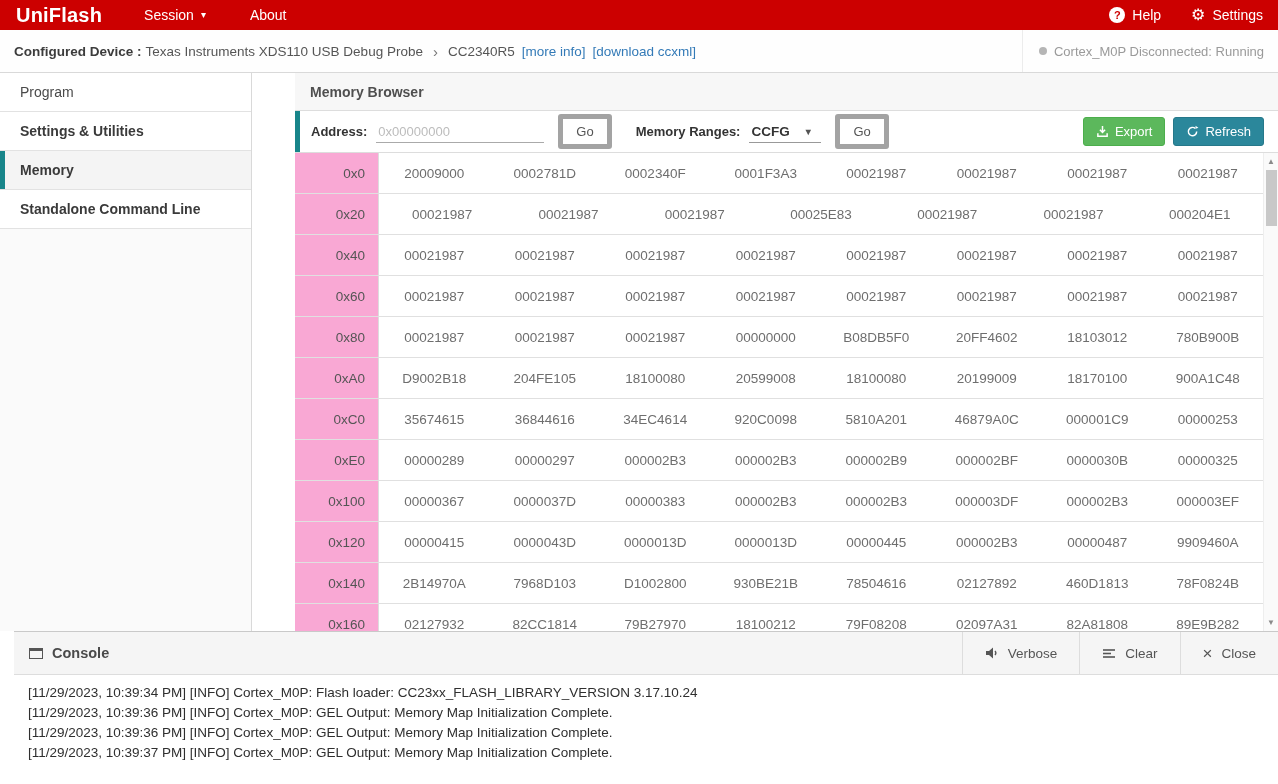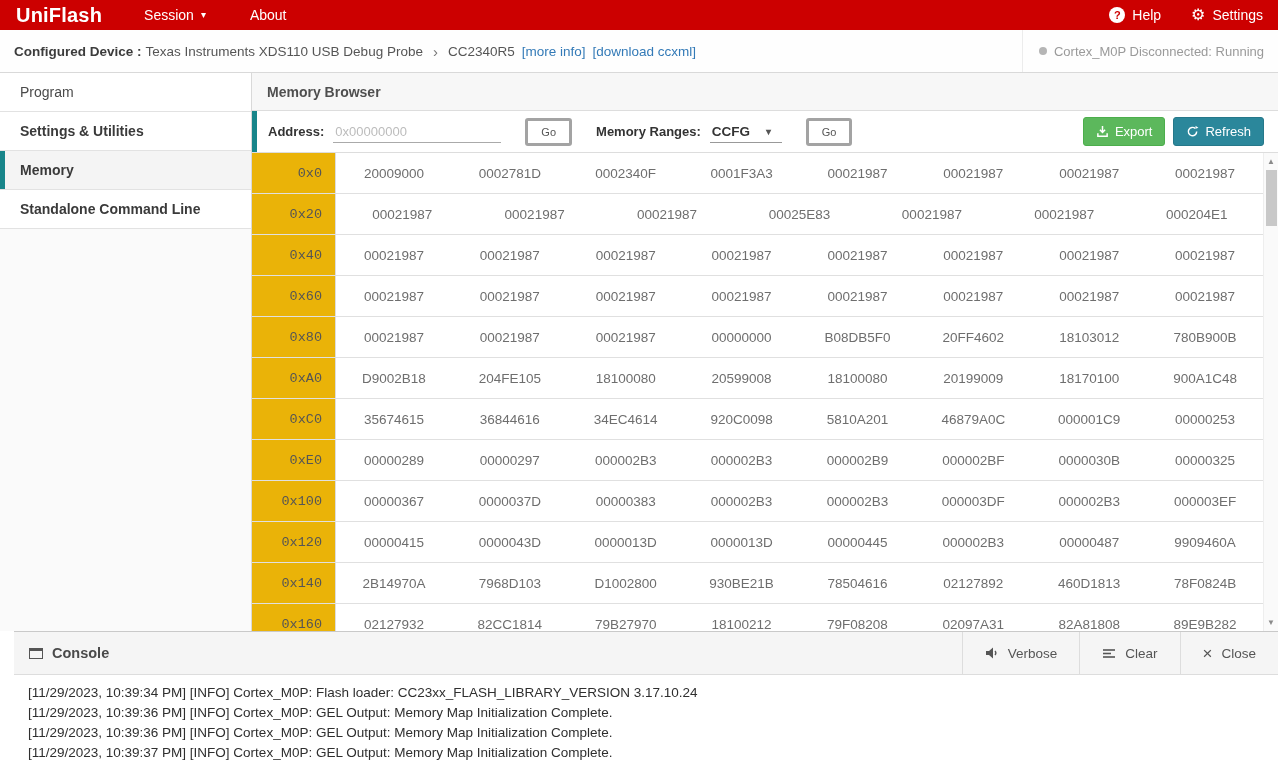--- a/index.html
+++ b/index.html
@@ -18,50 +18,50 @@
 
   
   .devbar { height:43px; background:#fefefe; border-bottom:1px solid #d9d9d9; display:flex; align-items:center; padding:0 14px; font-size:13.5px; color:#555; }
   .devbar b { color:#3c3c3c; font-weight:bold; margin-right:4px; }
   .crumb-sep { margin:0 10px; color:#777; font-size:15px; }
   .dev-link { color:#337ab7; margin-left:7px; cursor:pointer; }
   .statusbox { margin-left:auto; display:flex; align-items:center; color:#9a9a9a; font-size:13px; border-left:1px solid #ececec; padding-left:16px; height:100%; }
   .status-dot { width:8px; height:8px; border-radius:50%; background:#b5b5b5; margin-right:7px; display:inline-block; }
 
   
-  .content { display:flex; height:558px; }
+  .content { display:flex; height:558px;gap:43px; }
 
   .sidebar { width:252px; background:#fafafa; border-right:1px solid #d9d9d9; }
   .side-item { height:39px; line-height:38px; padding-left:20px; background:#fff; border-bottom:1px solid #e2e2e2; font-size:14px; color:#4a4a4a; position:relative; cursor:pointer; }
   .side-item.bold { font-weight:bold; color:#3a3a3a; }
   .side-item.selected { background:#f4f4f4; }
   .side-item.selected::before { content:""; position:absolute; left:0; top:0; bottom:0; width:5px; background:#18858a; }
 
   .panel { flex:1; display:flex; flex-direction:column; min-width:0; background:#fff; }
   .panel-title { height:38px; background:#f7f7f7; border-bottom:1px solid #ddd; line-height:38px; padding-left:15px; font-size:14px; font-weight:bold; color:#4f4f4f; }
 
   .toolbar { height:42px; position:relative; display:flex; align-items:center; border-bottom:1px solid #ddd; padding-left:16px; background:#fff; }
   .toolbar::before { content:""; position:absolute; left:0; top:0; bottom:0; width:5px; background:#18858a; }
   .tool-label { font-weight:bold; font-size:13px; color:#333; margin-right:9px; }
   .addr-input { width:168px; border:none; border-bottom:1px solid #aaa; font-size:13px; padding:3px 2px; color:#333; outline:none; background:transparent; font-family:"Liberation Sans", sans-serif; }
   .addr-input::placeholder { color:#bcbcbc; }
-  .go-btn { margin-left:24px; padding:5px 13px; font-size:11px; color:#555; background:#fff; border:3px solid #a3a3a3; border-radius:3px; cursor:pointer; font-family:"Liberation Sans", sans-serif; }
+  .go-btn { margin-left:14px; padding:5px 13px; font-size:13px; color:#555; background:#fff; border:5px solid #a3a3a3; border-radius:3px; cursor:pointer; font-family:"Liberation Sans", sans-serif; }
   .ranges-label { margin-left:24px; }
   .range-select { display:inline-flex; align-items:center; border-bottom:1px solid #999; padding:3px 4px 3px 2px; font-weight:bold; font-size:13.5px; color:#333; cursor:pointer; min-width:72px; justify-content:flex-start; }
   .range-caret { font-size:10px; color:#555; margin-left:16px; }
   .toolbar-right { margin-left:auto; margin-right:14px; display:flex; gap:8px;border-radius:9px; }
   .action-btn { display:inline-flex; align-items:center; gap:6px; color:#fff; font-size:13px; padding:6px 12px; border-radius:3px; border:1px solid transparent; cursor:pointer; font-family:"Liberation Sans", sans-serif; }
   .btn-export { background:#5cb85c; border-color:#4cae4c; }
   .btn-refresh { background:#2b879b; border-color:#26788a; }
 
   
   .table-wrap { flex:1; position:relative; overflow:hidden; }
   .mem-table { margin-right:15px; }
   .mem-row { display:flex; height:41px; border-bottom:1px solid #e0e0e0; align-items:stretch; }
-  .mem-addr { width:84px; background:#eab308; border-right:1px solid #ddd; display:flex; align-items:center; justify-content:flex-end; padding-right:13px; color:#555; font-size:13.5px;font-family:Liberation Mono, monospace; }
+  .mem-addr { width:84px; background:#f9a8d4; border-right:1px solid #ddd; display:flex; align-items:center; justify-content:flex-end; padding-right:13px; color:#555; font-size:13.5px; }
   .mem-cell { flex:1; display:flex; align-items:center; justify-content:center; color:#6e6e6e; font-size:13.5px; }
 
   .vscroll { position:absolute; right:0; top:0; bottom:0; width:15px; background:#fafafa; border-left:1px solid #eee; }
   .vscroll .arrow { position:absolute; left:0; width:100%; height:15px; color:#8a8a8a; font-size:8px; text-align:center; line-height:15px; cursor:pointer; }
   .vscroll .arrow.up { top:1px; }
   .vscroll .arrow.down { bottom:1px; }
   .vscroll .thumb { position:absolute; top:17px; left:2px; width:11px; height:56px; background:#c8c8c8; cursor:pointer; }
 
   
   .console { height:141px; border-top:1px solid #c9c9c9; display:flex; flex-direction:column;margin-left:14px; }

